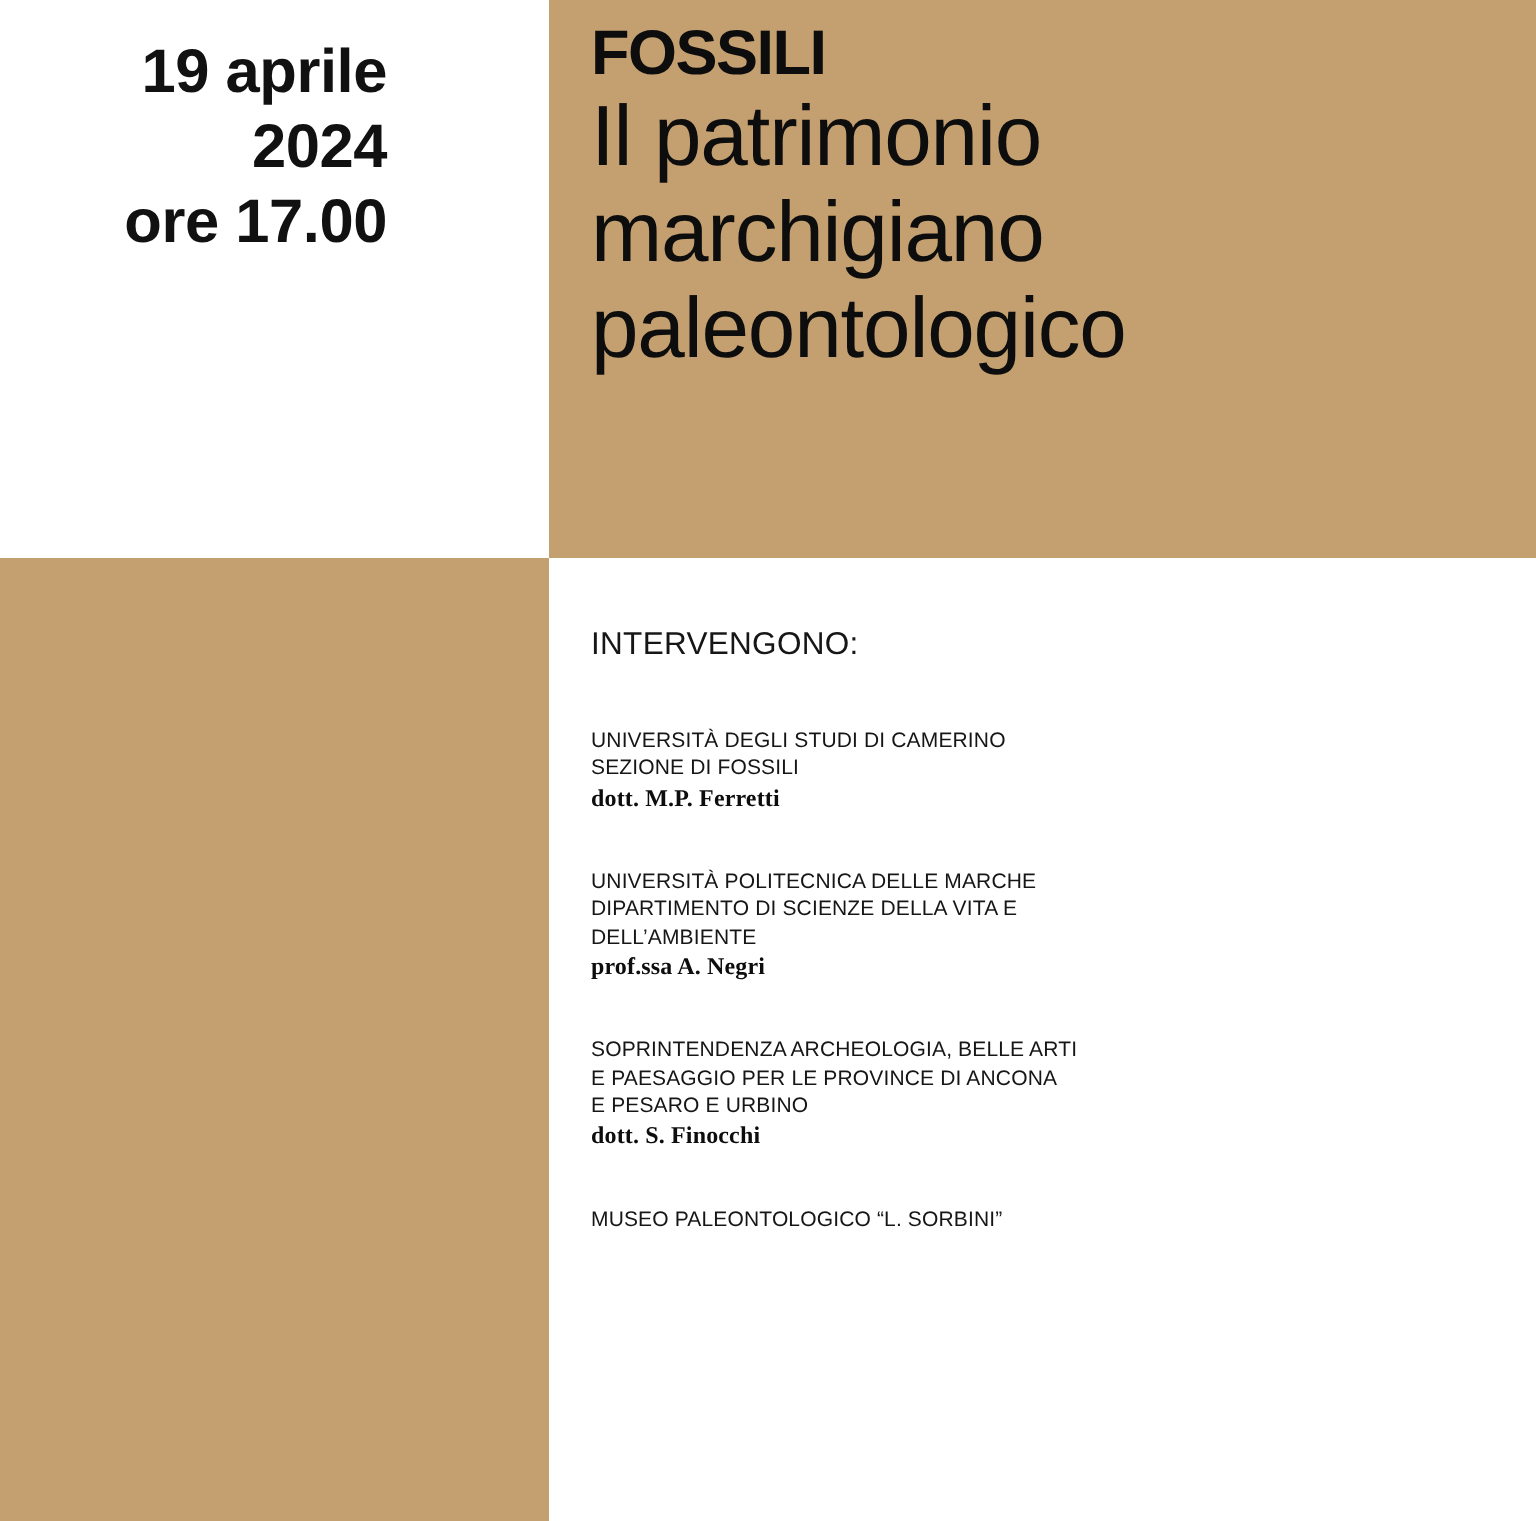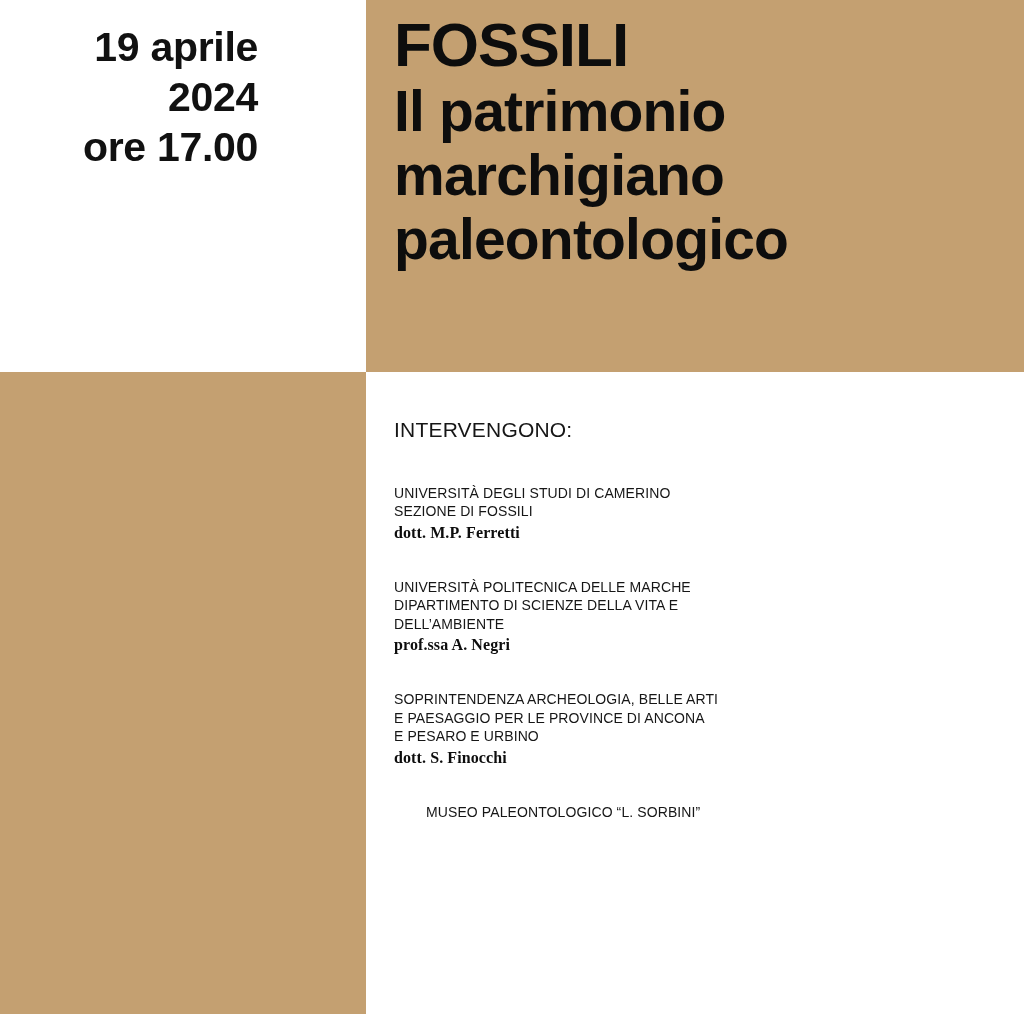--- a/index.html
+++ b/index.html
@@ -61,28 +61,28 @@
     background: #c4a071;
   }
   .title-wrap {
     position: absolute;
     left: 28px;
     top: 14px;
     right: 10px;
   }
   .title-main {
     font-weight: bold;
-    font-size: 62px;
+    font-size: 42px;
     line-height: 1.0;
     color: #0d0d0d;
     letter-spacing: -1px;
     margin: 0 0 4px 0;
   }
   .title-sub {
-    font-weight: bold;
+    font-weight: normal;
     font-size: 57px;
     line-height: 1.12;
     color: #0d0d0d;
     letter-spacing: -0.8px;
     margin: 0;
   }
   .title-sub-line { display: block; }
 
   
   .bottom-band {
@@ -112,21 +112,20 @@
     font-weight: normal;
     color: #161616;
     letter-spacing: 0.2px;
     margin: 0 0 42px 0;
   }
   .speaker-group {
     margin-bottom: 36px;
   }
   .speaker-group:last-child {
     margin-bottom: 0;
-    margin-left: 32px;
   }
   .org-line {
     font-size: 14px;
     line-height: 1.32;
     color: #161616;
     letter-spacing: 0.1px;
     display: block;
   }
   .person {
     font-size: 16px;

